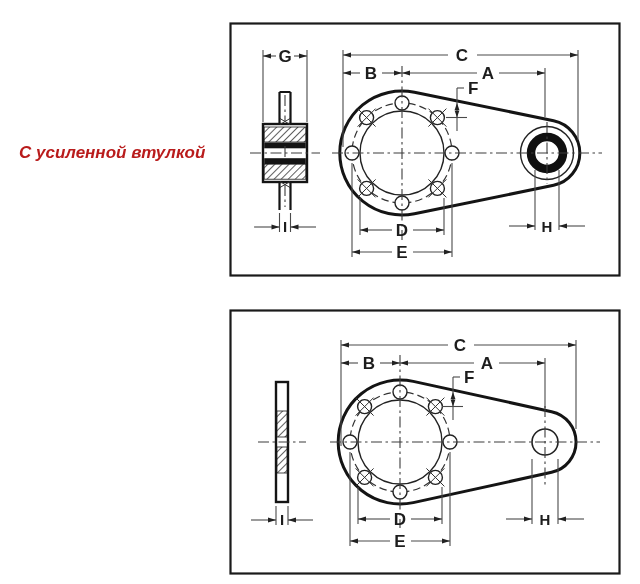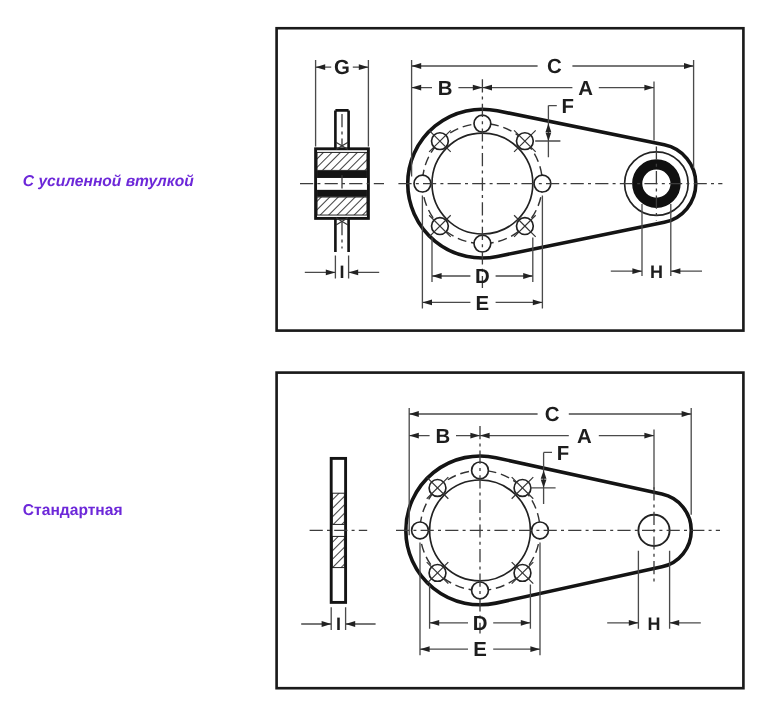--- a/index.html
+++ b/index.html
@@ -1,37 +1,36 @@
 <!DOCTYPE html>
 <html><head>
 <meta charset="utf-8">
 <style>
   html,body{margin:0;padding:0;background:#fff;}
   .page{position:relative;width:640px;height:584px;background:#fff;overflow:hidden;
         font-family:"Liberation Sans",sans-serif;}
-  .caption{position:absolute;color:#6d28d9;font-weight:bold;font-size:13px;white-space:nowrap;}
+  .caption{position:absolute;color:#b91c1c;font-weight:bold;font-size:17px;white-space:nowrap;}
   .caption.italic{font-style:italic;}
   .panel{position:absolute;}
   svg{position:absolute;left:0;top:0;}
   svg text{font-family:"Liberation Sans",sans-serif;font-weight:bold;font-size:17px;fill:#1d1d1d;}
   .thick{stroke:#141414;stroke-width:3;fill:none;}
   .part{stroke:#222;stroke-width:1.4;fill:none;}
   .dimline{stroke:#4a4a4a;stroke-width:1.1;fill:none;}
   .ctr{stroke:#3c3c3c;stroke-width:1.1;fill:none;stroke-dasharray:11 3.5 2.5 3.5;}
   .bolt{stroke:#333;stroke-width:1.2;fill:none;stroke-dasharray:7.5 4;}
   .arrow{fill:#222;stroke:none;}
   .xmark{stroke:#333;stroke-width:1;}
 </style>
 </head>
 <body>
 
 <div class="page">
 
   <div class="caption italic" style="left:19px;top:143px;">С усиленной втулкой</div>
-  <div class="caption" style="left:19px;top:417px;">Стандартная</div>
 
   <div class="panel" style="left:229px;top:22px;width:392px;height:255px;">
     <svg width="392" height="255" viewBox="229 22 392 255">
       <defs>
         <pattern id="hatchT" patternUnits="userSpaceOnUse" width="5" height="5" patternTransform="rotate(45)">
           <rect width="5" height="5" fill="#fff"></rect>
           <line x1="0" y1="0" x2="0" y2="5" stroke="#1a1a1a" stroke-width="1.4"></line>
         </pattern>
       </defs>
 

